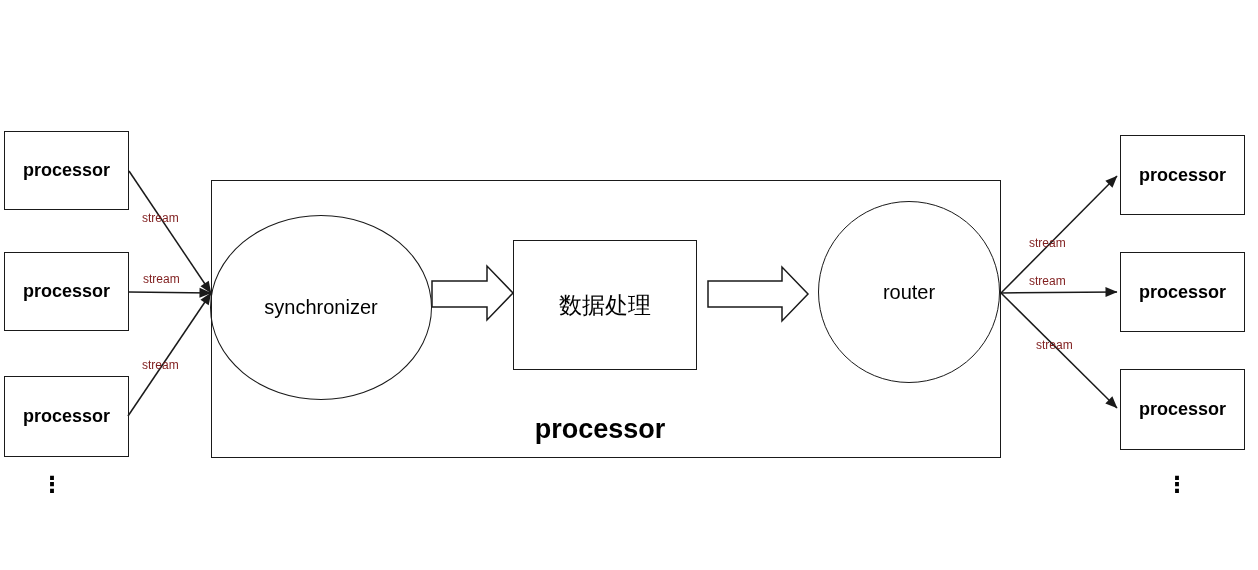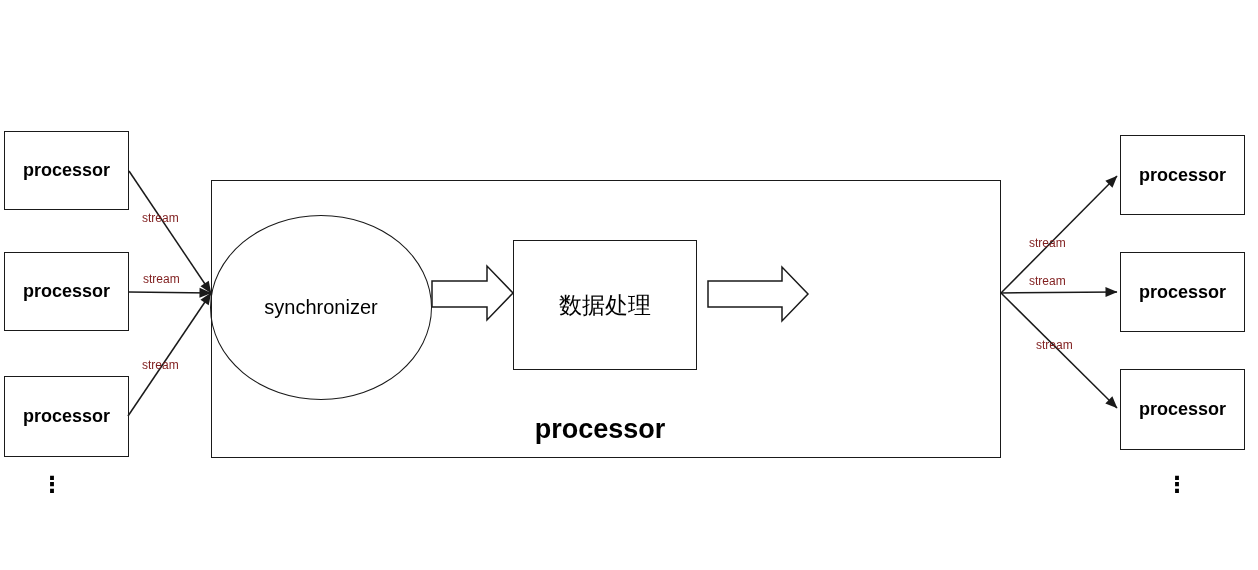--- a/index.html
+++ b/index.html
@@ -127,20 +127,23 @@
   <div class="container-label">processor</div>
 
   <div class="node round ellipse-sync">
     <span>synchronizer</span>
   </div>
 
   <div class="node mid-rect">
     <span>数据处理</span>
   </div>
 
+  <div class="node round circle-router">
+    <span>router</span>
+  </div>
 
   <div class="node proc-box" style="left:1120px; top:135px;">
     <span>processor</span>
   </div>
   <div class="node proc-box" style="left:1120px; top:252px;">
     <span>processor</span>
   </div>
   <div class="node proc-box" style="left:1120px; top:369px; height:81px;">
     <span>processor</span>
   </div>

